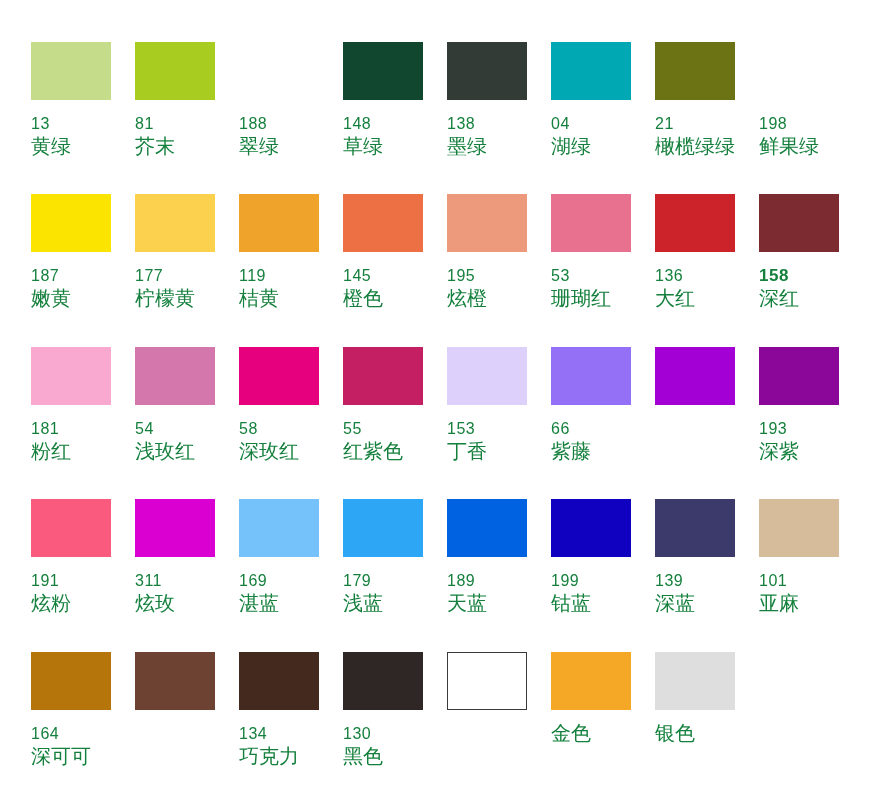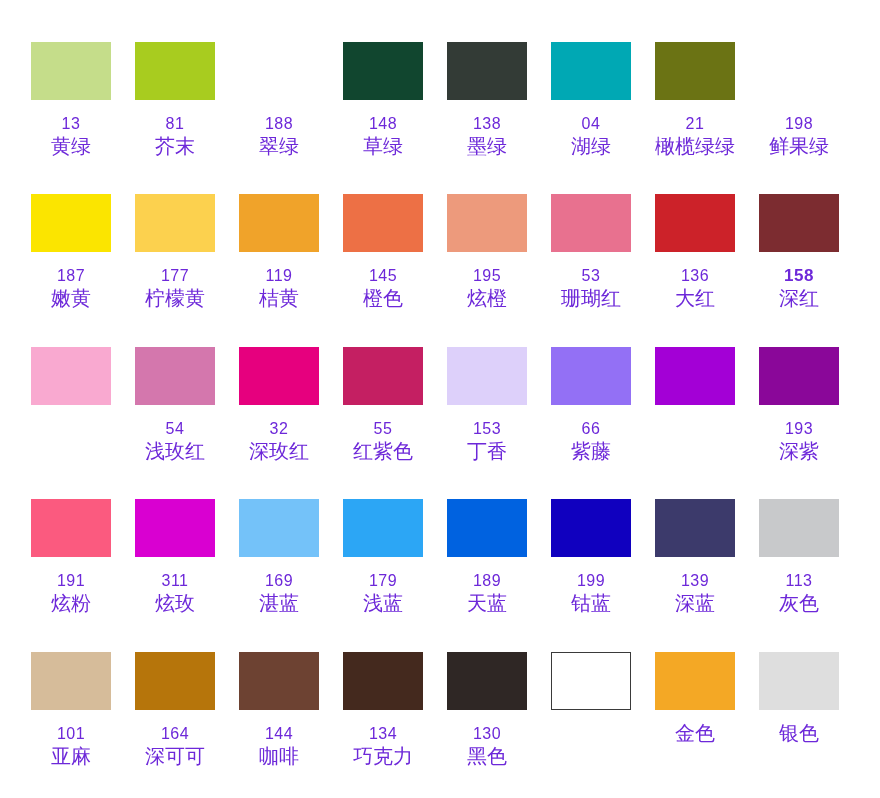--- a/index.html
+++ b/index.html
@@ -37,22 +37,22 @@
     box-sizing: border-box;
     flex: 0 0 auto;
   }
 
   .swatch-chip.bordered {
     border: 1px solid #3a3a3a;
   }
 
   .swatch-labels {
     width: 80px;
-    text-align: center;
-    color: #6d28d9;
+    text-align: left;
+    color: #15803d;
     margin-top: 12px;
     flex: 0 0 auto;
   }
 
   .swatch-code {
     display: block;
     font-size: 16px;
     line-height: 23px;
     letter-spacing: 0.5px;
     white-space: nowrap;
@@ -190,32 +190,36 @@
     </div>
     <div class="swatch-cell">
       <div class="swatch-chip" style="background-color: rgb(124, 44, 48);"></div>
       <div class="swatch-labels">
         <span class="swatch-code emphasis">158</span>
         <span class="swatch-name">深红</span>
       </div>
     </div>
     <div class="swatch-cell">
       <div class="swatch-chip" style="background-color: rgb(249, 169, 208);"></div>
+      <div class="swatch-labels">
+        <span class="swatch-code">181</span>
+        <span class="swatch-name">粉红</span>
+      </div>
     </div>
     <div class="swatch-cell">
       <div class="swatch-chip" style="background-color: rgb(212, 119, 173);"></div>
       <div class="swatch-labels">
         <span class="swatch-code">54</span>
         <span class="swatch-name">浅玫红</span>
       </div>
     </div>
     <div class="swatch-cell">
       <div class="swatch-chip" style="background-color: rgb(230, 0, 126);"></div>
       <div class="swatch-labels">
-        <span class="swatch-code">32</span>
+        <span class="swatch-code">58</span>
         <span class="swatch-name">深玫红</span>
       </div>
     </div>
     <div class="swatch-cell">
       <div class="swatch-chip" style="background-color: rgb(196, 31, 98);"></div>
       <div class="swatch-labels">
         <span class="swatch-code">55</span>
         <span class="swatch-name">红紫色</span>
       </div>
     </div>
@@ -286,46 +290,35 @@
       </div>
     </div>
     <div class="swatch-cell">
       <div class="swatch-chip" style="background-color: rgb(60, 58, 107);"></div>
       <div class="swatch-labels">
         <span class="swatch-code">139</span>
         <span class="swatch-name">深蓝</span>
       </div>
     </div>
     <div class="swatch-cell">
-      <div class="swatch-chip" style="background-color: rgb(200, 201, 203);"></div>
-      <div class="swatch-labels">
-        <span class="swatch-code">113</span>
-        <span class="swatch-name">灰色</span>
-      </div>
-    </div>
-    <div class="swatch-cell">
       <div class="swatch-chip" style="background-color: rgb(214, 188, 154);"></div>
       <div class="swatch-labels">
         <span class="swatch-code">101</span>
         <span class="swatch-name">亚麻</span>
       </div>
     </div>
     <div class="swatch-cell">
       <div class="swatch-chip" style="background-color: rgb(182, 117, 11);"></div>
       <div class="swatch-labels">
         <span class="swatch-code">164</span>
         <span class="swatch-name">深可可</span>
       </div>
     </div>
     <div class="swatch-cell">
       <div class="swatch-chip" style="background-color: rgb(109, 66, 50);"></div>
-      <div class="swatch-labels">
-        <span class="swatch-code">144</span>
-        <span class="swatch-name">咖啡</span>
-      </div>
     </div>
     <div class="swatch-cell">
       <div class="swatch-chip" style="background-color: rgb(68, 41, 30);"></div>
       <div class="swatch-labels">
         <span class="swatch-code">134</span>
         <span class="swatch-name">巧克力</span>
       </div>
     </div>
     <div class="swatch-cell">
       <div class="swatch-chip" style="background-color: rgb(47, 39, 37);"></div>

